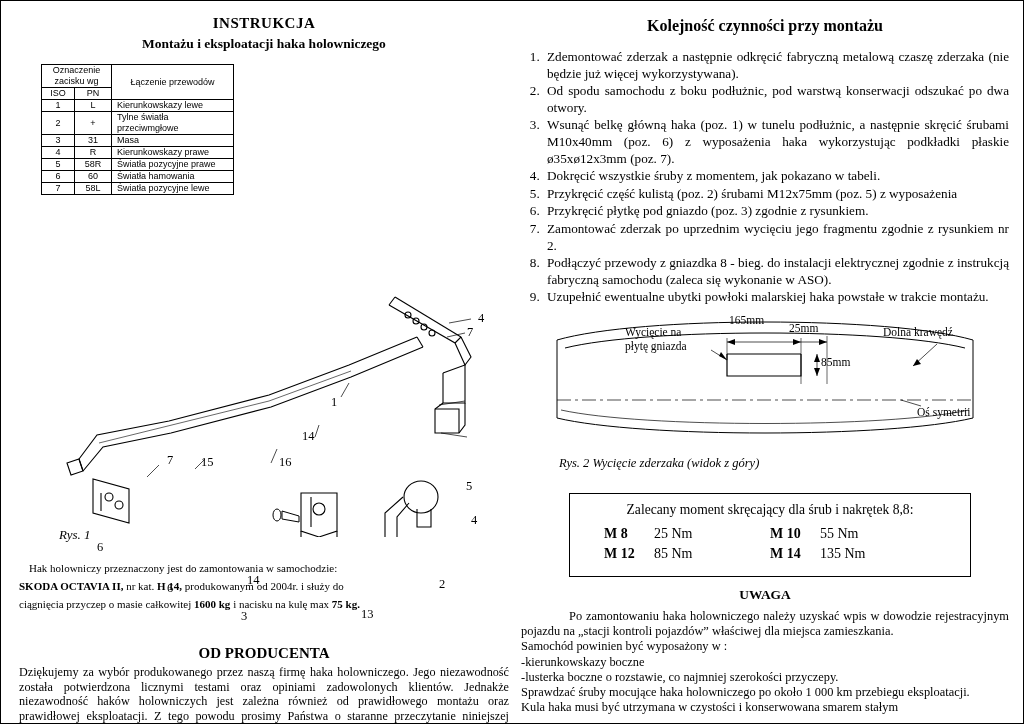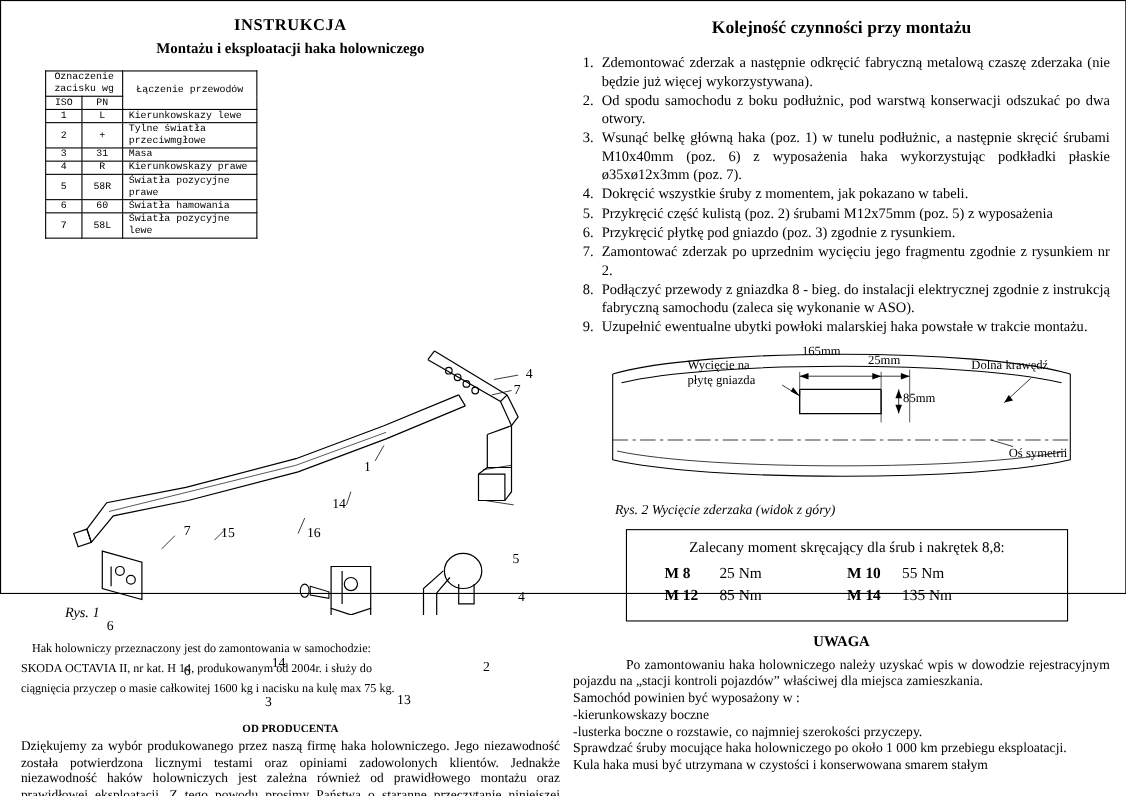--- a/index.html
+++ b/index.html
@@ -11,21 +11,21 @@
     width: 1024px;
     height: 724px;
     font-family: "Liberation Serif", serif;
     color: #000;
     position: relative;
     overflow: hidden;
   }
   .page {
     position: relative;
     width: 1024px;
-    height: 540px;
+    height: 724px;
     box-sizing: border-box;
     border: 1px solid #000;
   }
   .col-left {
     position: absolute;
     left: 18px;
     top: 14px;
     width: 490px;
     height: 696px;
   }
@@ -51,21 +51,21 @@
   .right-title {
     text-align: center;
     font-weight: bold;
     font-size: 16px;
     margin-top: 2px;
   }
   
   table.wiring {
     border-collapse: collapse;
     font-size: 9px;
-    font-family: Liberation Mono, monospace;
+    font-family: Liberation Sans, sans-serif;
     margin-top: 12px;
     margin-left: 22px;
   }
   table.wiring td, table.wiring th {
     border: 1px solid #000;
     padding: 0px 3px;
     line-height: 11px;
     font-weight: normal;
     text-align: center;
   }
@@ -107,26 +107,26 @@
     top: 330px;
     font-size: 13px;
     font-style: italic;
   }
   
   .intro {
     margin-top: 2px;
     font-size: 11px;
     line-height: 18px;
   }
-  .intro .b { font-weight: normal; }
+  .intro .b { font-weight: bold; }
   .producent-hdr {
     text-align: center;
     font-weight: bold;
-    font-size: 10px;
-    margin-top: 22px;
+    font-size: 15px;
+    margin-top: 32px;
   }
   .producent-body {
     font-size: 12.2px;
     line-height: 14.6px;
     text-align: justify;
     margin-top: 3px;
   }
   .producent-italic {
     font-style: italic;
     font-size: 12.6px;
@@ -149,21 +149,21 @@
   }
   .rys2 {
     margin-top: 2px;
     font-size: 12.5px;
     font-style: italic;
     padding-left: 38px;
   }
   
   .torque-box {
     border: 1px solid #000;
-    margin-top: 10px;
+    margin-top: 22px;
     margin-left: 48px;
     width: 400px;
     padding: 8px 0 10px 0;
     font-size: 14px;
   }
   .torque-title {
     text-align: center;
     margin-bottom: 8px;
     font-size: 13.6px;
   }

